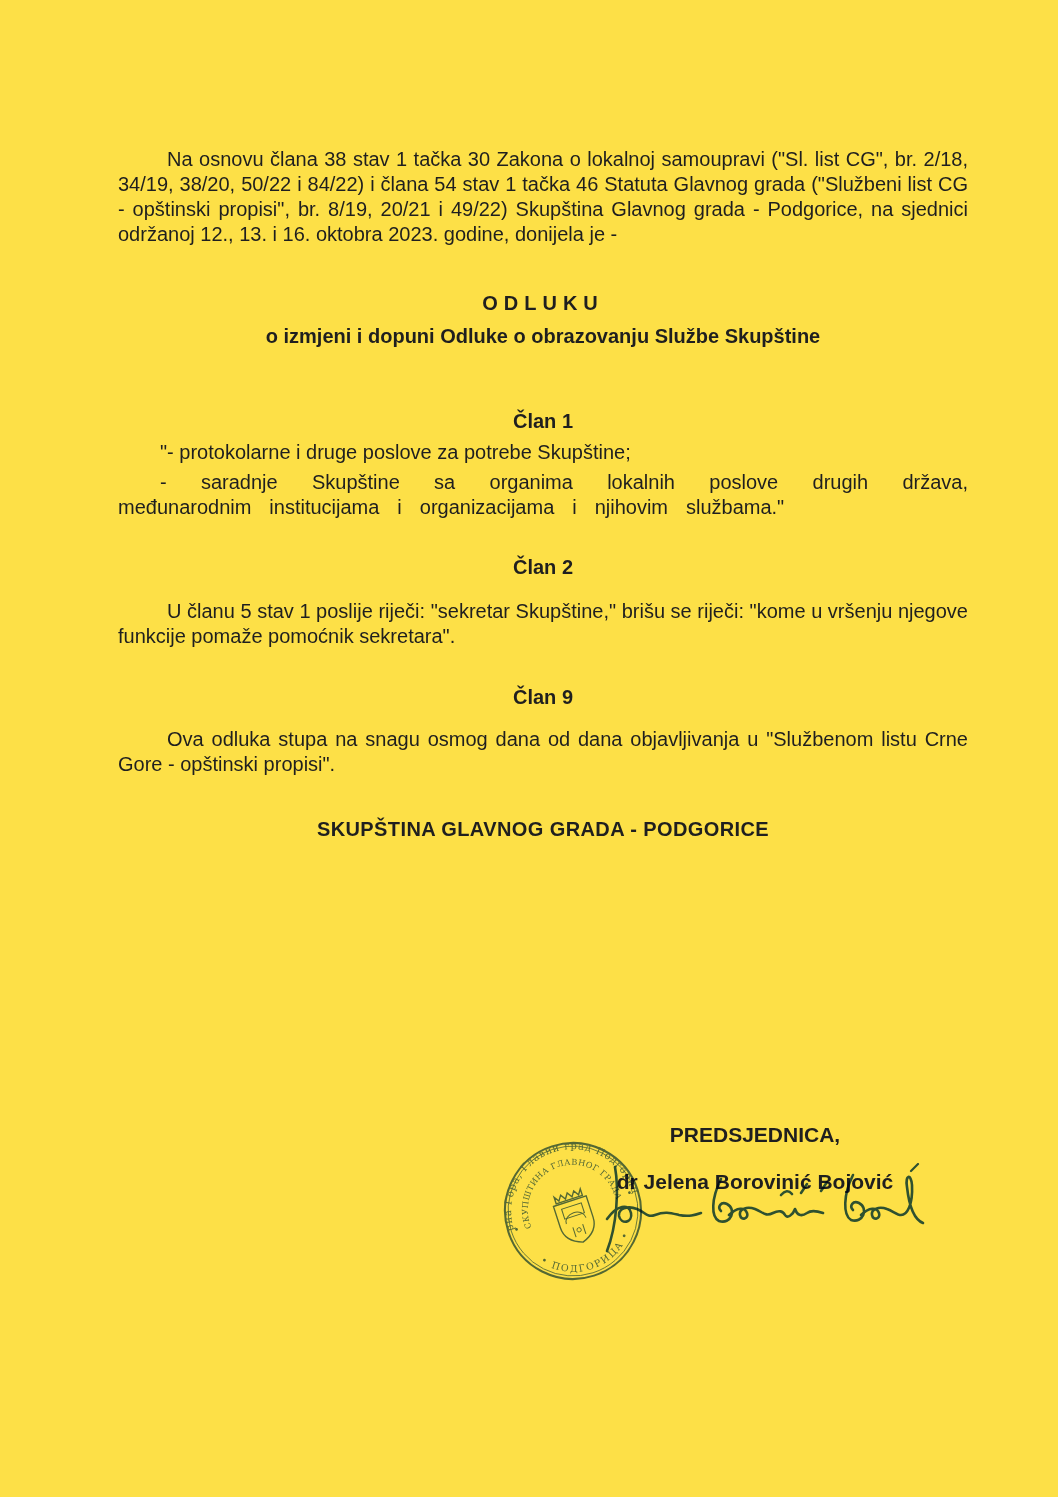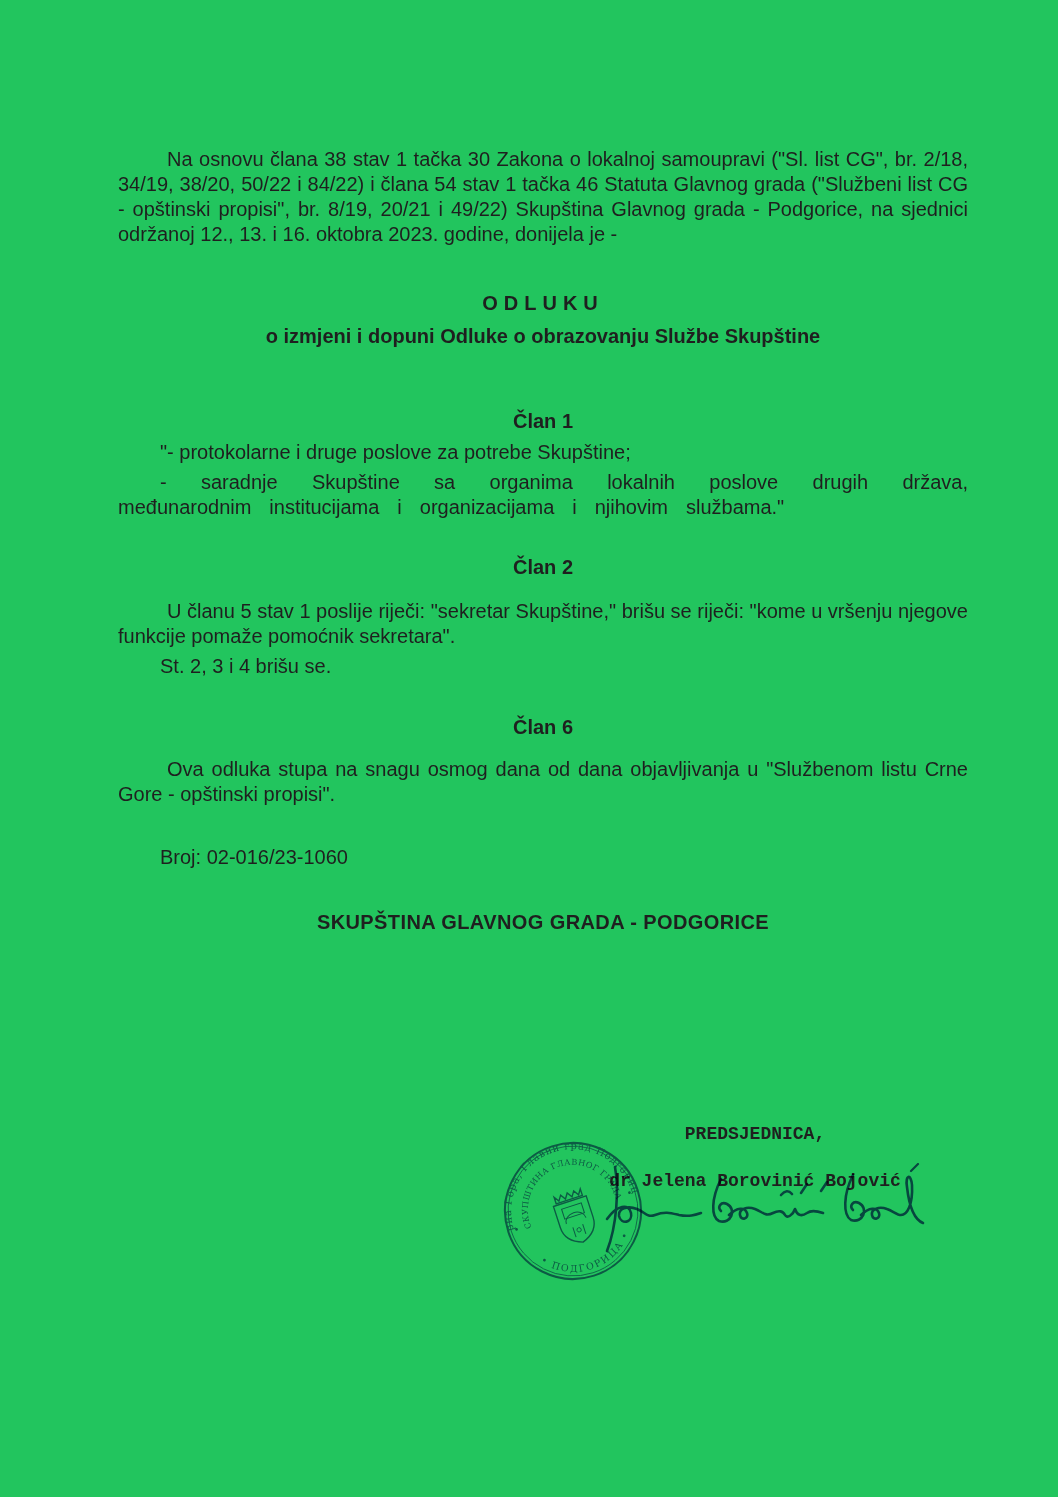--- a/index.html
+++ b/index.html
@@ -1,21 +1,21 @@
 <!DOCTYPE html>
 <html><head>
 <meta charset="utf-8">
 <style>
   html, body { margin: 0; padding: 0; background: #e8e8e8; }
   .page {
     position: relative;
     width: 1058px;
     height: 1497px;
     margin: 0 auto;
-    background: #22c55e;
+    background: #fde047;
     font-family: "Liberation Sans", "DejaVu Sans", sans-serif;
     color: #1f1f1f;
     overflow: hidden;
   }
   .doc-body {
     position: absolute;
     left: 118px;
     top: 0;
     width: 850px;
     font-size: 20px;
@@ -49,24 +49,23 @@
   .gap-podg     { margin-top: 5px   !important; }
   .gap-issuer   { margin-top: 40px  !important; letter-spacing: 0.4px; }
 
   .signature-block {
     position: absolute;
     left: 545px;
     top: 1121px;
     width: 420px;
     text-align: center;
     font-weight: bold;
-    font-size: 18px;
+    font-size: 21px;
     line-height: 27px;
     z-index: 2;
-    font-family: Liberation Mono, monospace;
   }
   .sig-name { margin-top: 20px; }
 
   .stamp {
     position: absolute;
     left: 487px;
     top: 1125px;
     width: 172px;
     height: 172px;
     z-index: 3;
@@ -104,27 +103,25 @@
 
 
     <p class="indent-sm gap-al1">"- protokolarne i druge poslove za potrebe Skupštine;</p>
 
     <p class="justify indent-sm stretched gap-al2">- saradnje Skupštine sa organima lokalnih poslove drugih država, međunarodnim institucijama i organizacijama i njihovim službama."</p>
 
     <h3 class="center bold gap-clan2">Član 2</h3>
 
     <p class="justify indent gap-c2p1">U članu 5 stav 1 poslije riječi: "sekretar Skupštine," brišu se riječi: "kome u vršenju njegove funkcije pomaže pomoćnik sekretara".</p>
 
-    <p class="indent-sm gap-st">St. 2, 3 i 4 brišu se.</p>
 
-    <h3 class="center bold gap-clan3">Član 6</h3>
+    <h3 class="center bold gap-clan3">Član 9</h3>
 
     <p class="justify indent gap-c3p1">Ova odluka stupa na snagu osmog dana od dana objavljivanja u "Službenom listu Crne Gore - opštinski propisi".</p>
 
-    <p class="indent-sm gap-broj">Broj: 02-016/23-1060</p>
 
 
     <p class="center bold gap-issuer">SKUPŠTINA GLAVNOG GRADA - PODGORICE</p>
 
   </div>
 
   <div class="signature-block">
     <div class="sig-title">PREDSJEDNICA,</div>
     <div class="sig-name">dr Jelena Borovinić Bojović</div>
   </div>

